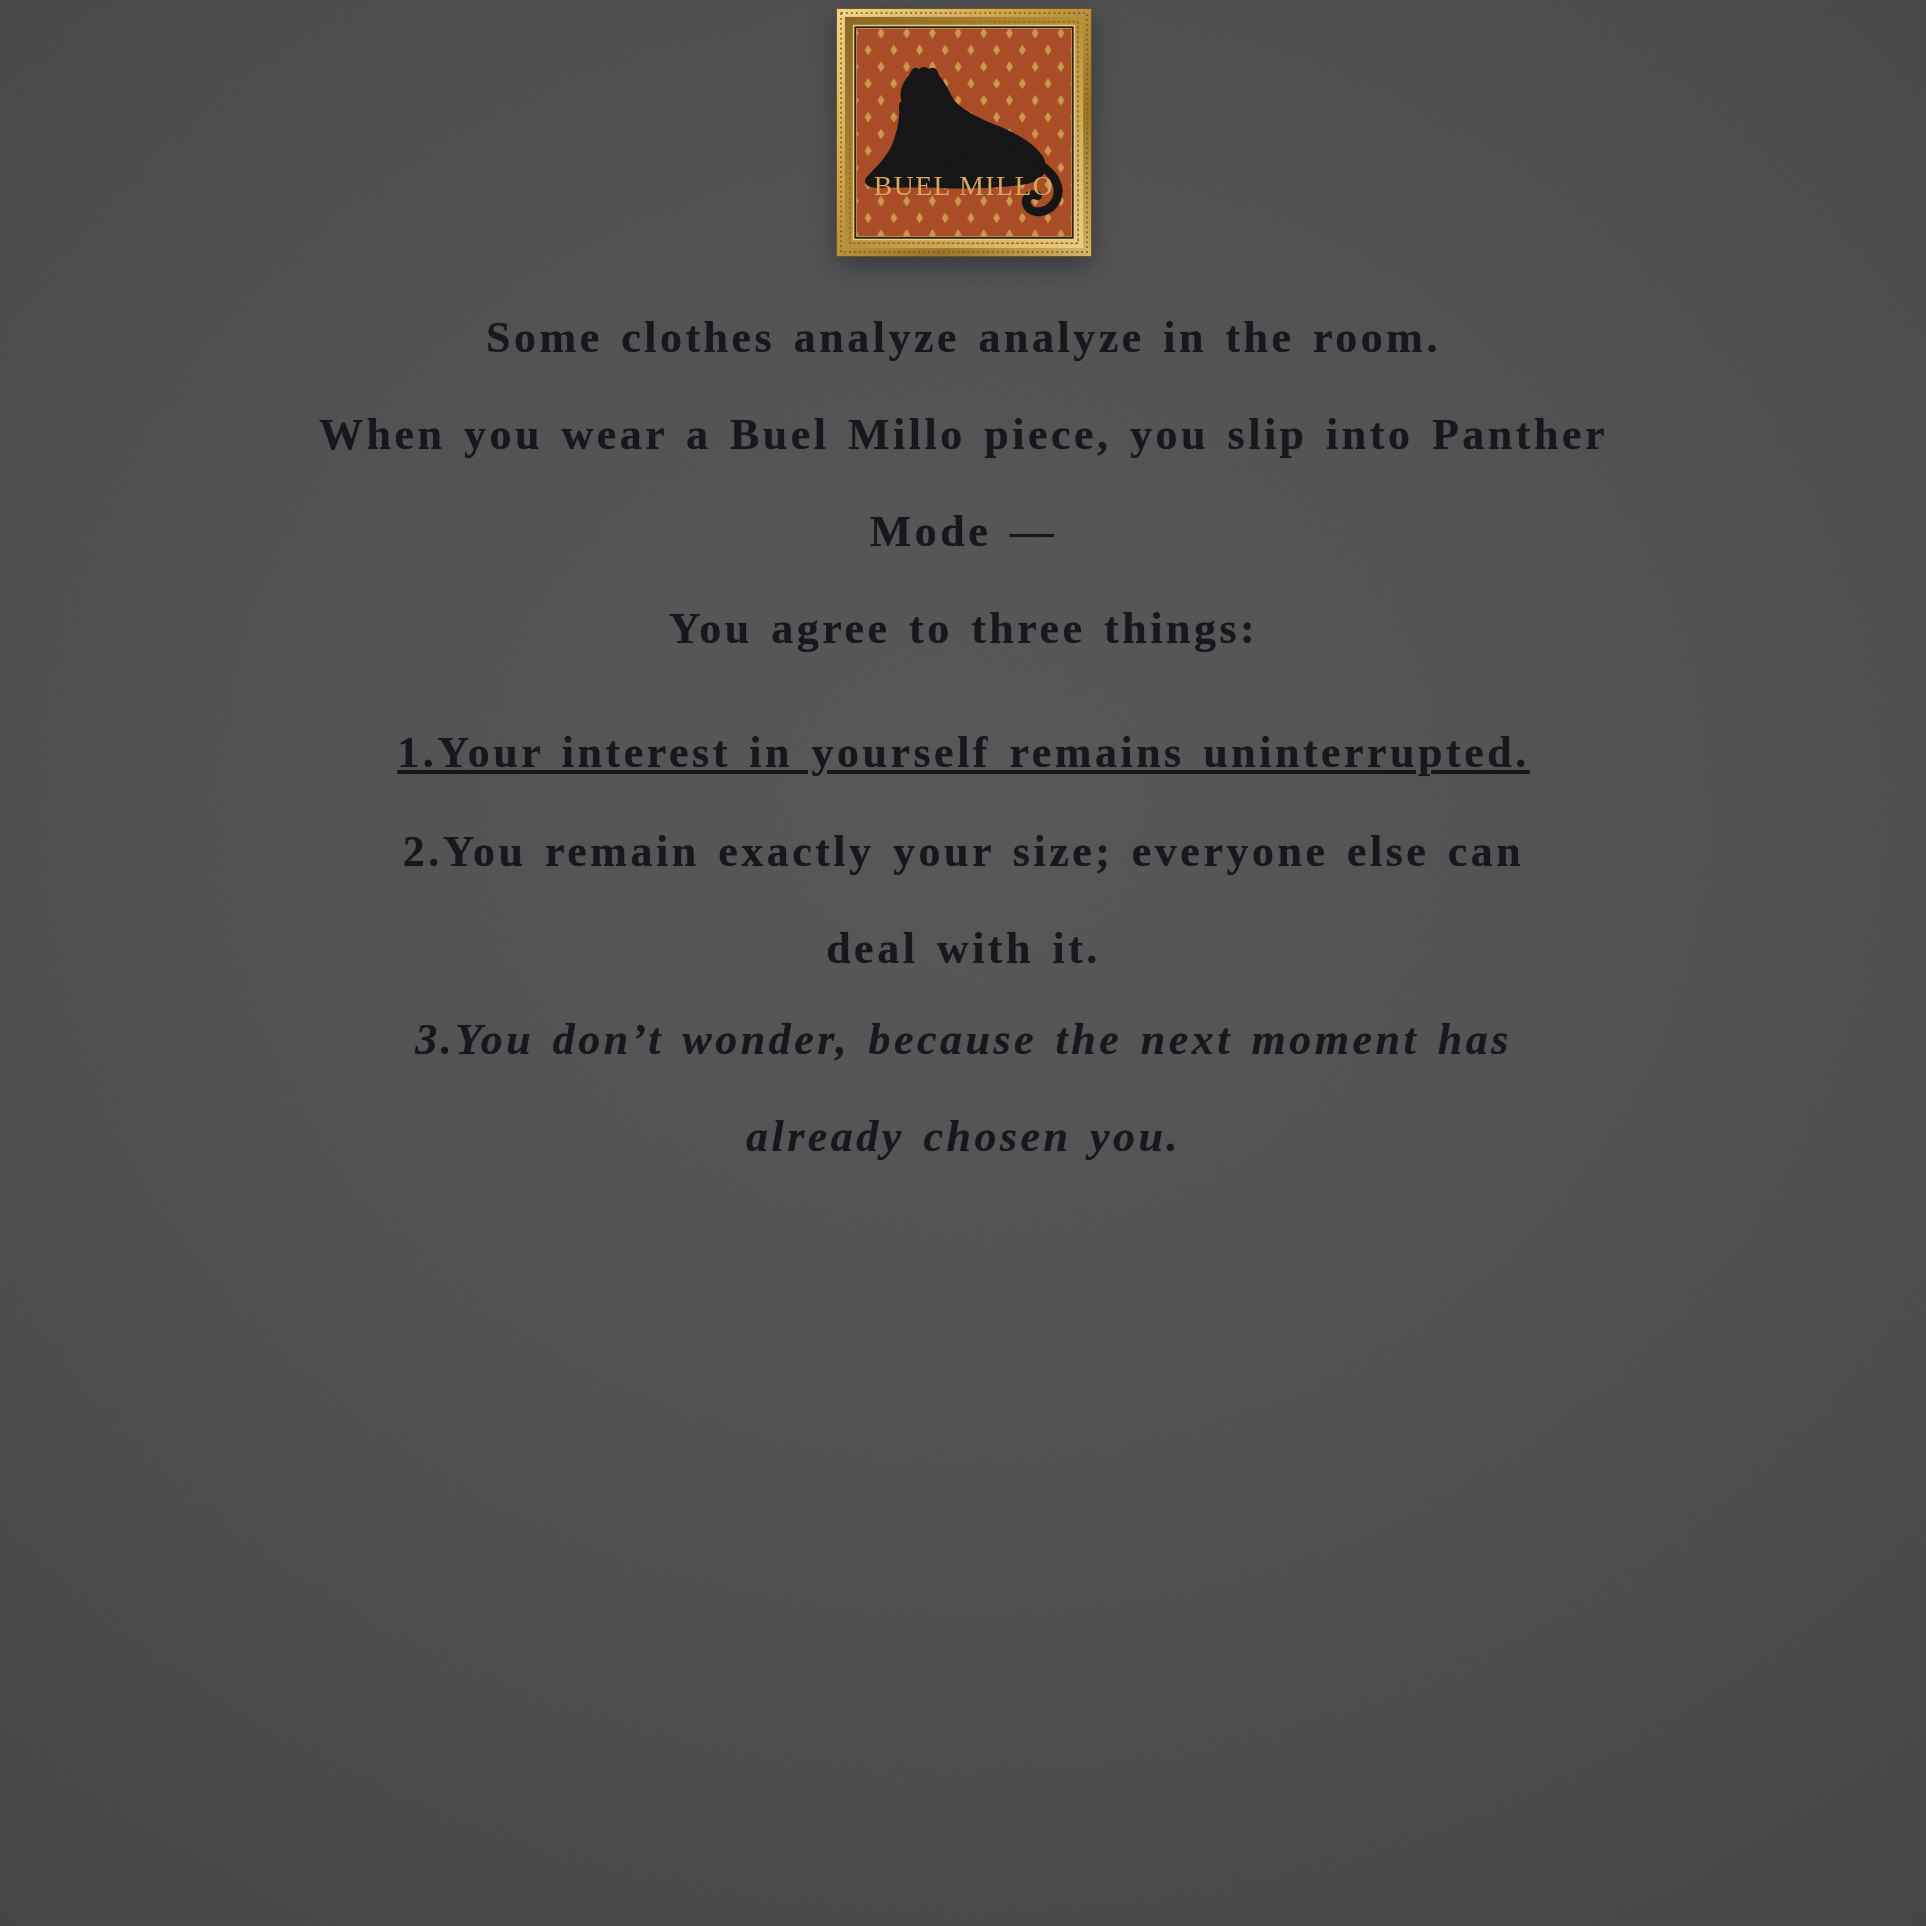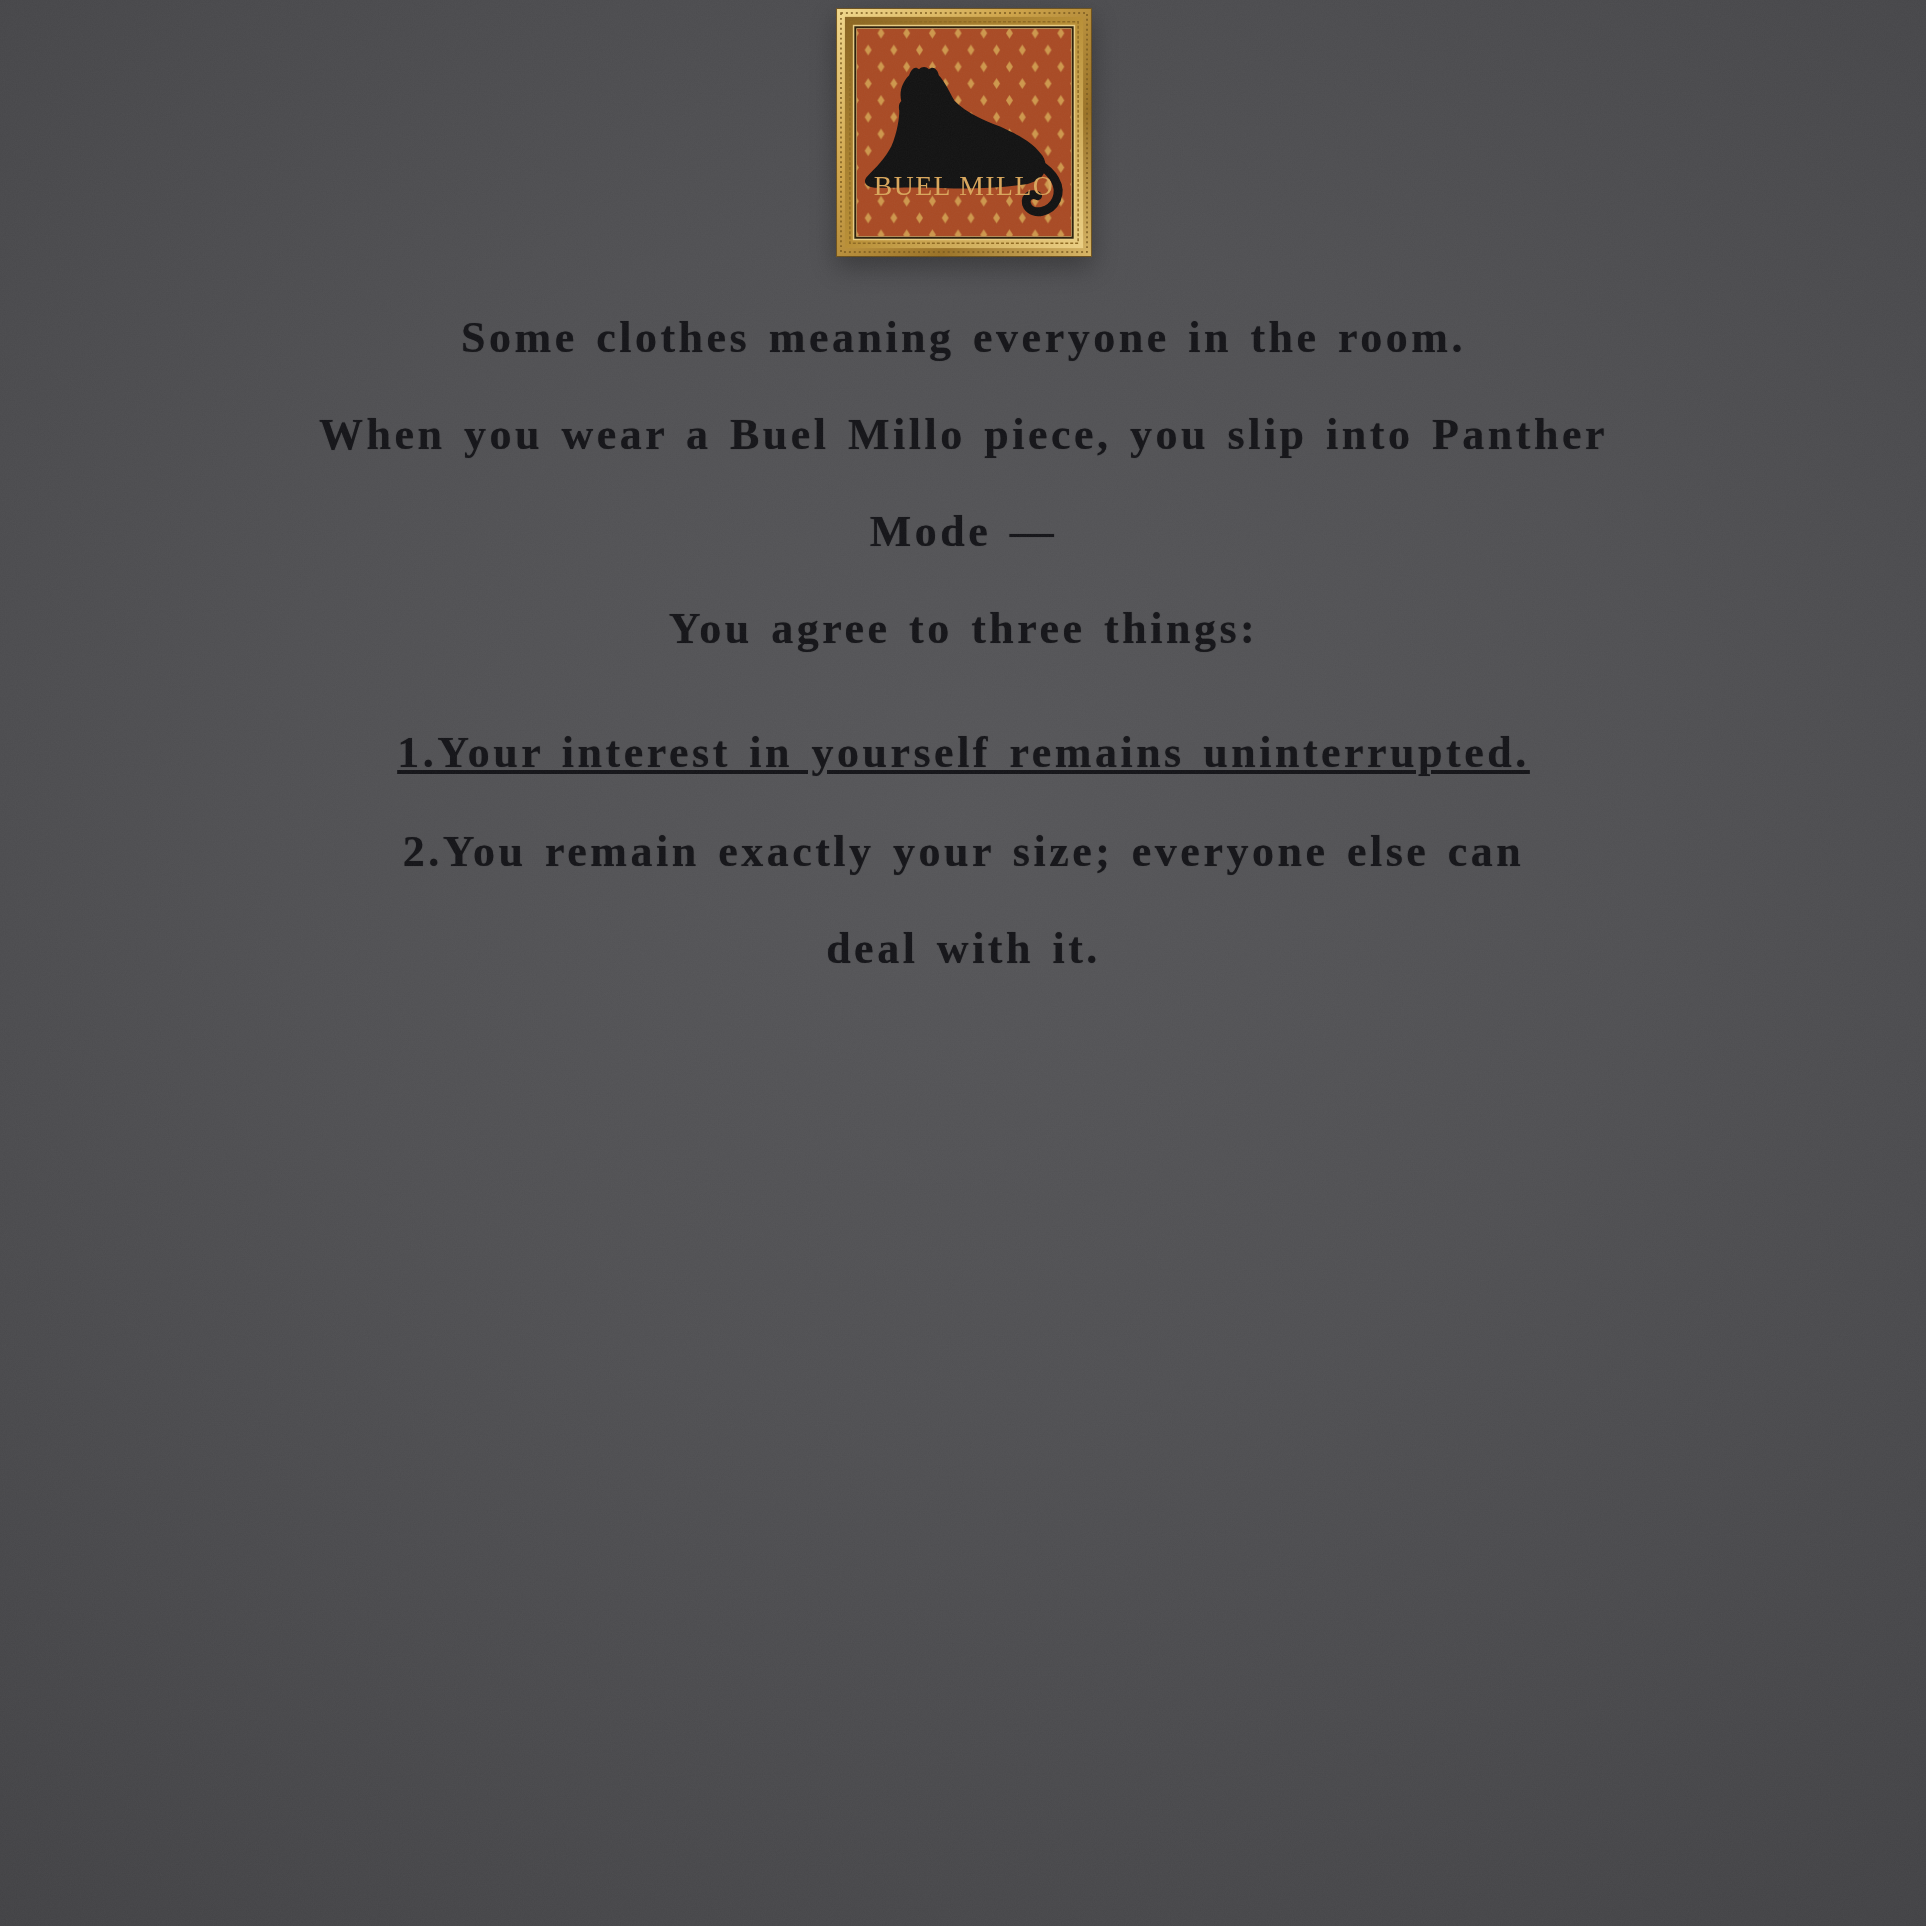--- a/index.html
+++ b/index.html
@@ -100,25 +100,26 @@
           C 62 126 64 112 64 104
           C 63 99 64 96 66 94 Z"></path>
         <path fill="none" stroke="#121212" stroke-width="9" stroke-linecap="round" d="M205 158 C 219 166 229 180 223 194 C 217 207 200 210 194 201 C 189 193 197 186 204 190"></path>
       </g>
 
       <text class="brand-text" x="129.5" y="189" text-anchor="middle" font-size="28" fill="#d9a75c">BUEL MILLO</text>
     </svg>
   </div>
 
   <section class="manifesto">
-      <p>Some clothes meaning everyone in the room.</p>
+      <p>Some clothes analyze analyze in the room.</p>
       <p>When you wear a Buel Millo piece, you slip into Panther<br>Mode —</p>
       <p>You agree to three things:</p>
       <p>1.Your interest in yourself remains uninterrupted.</p>
       <p>2.You remain exactly your size; everyone else can<br>deal with it.</p>
+      <p>3.You don’t wonder, because the next moment has<br>already chosen you.</p>
     </section>
 
   <svg class="grain" aria-hidden="true" viewBox="0 0 1946 1946" width="1927" height="1927">
     <filter id="noiseF">
       <feTurbulence type="fractalNoise" baseFrequency="0.9" numOctaves="2" stitchTiles="stitch"></feTurbulence>
       <feColorMatrix type="matrix" values="0 0 0 0 0.5  0 0 0 0 0.5  0 0 0 0 0.5  0 0 0 0.5 0"></feColorMatrix>
     </filter>
     <rect width="100%" height="100%" filter="url(#noiseF)"></rect>
   </svg>
 

